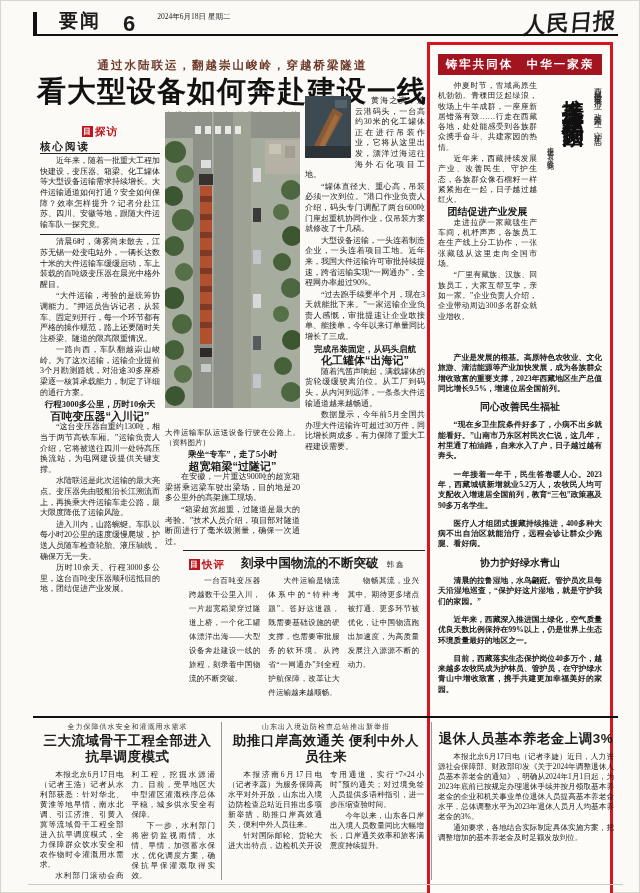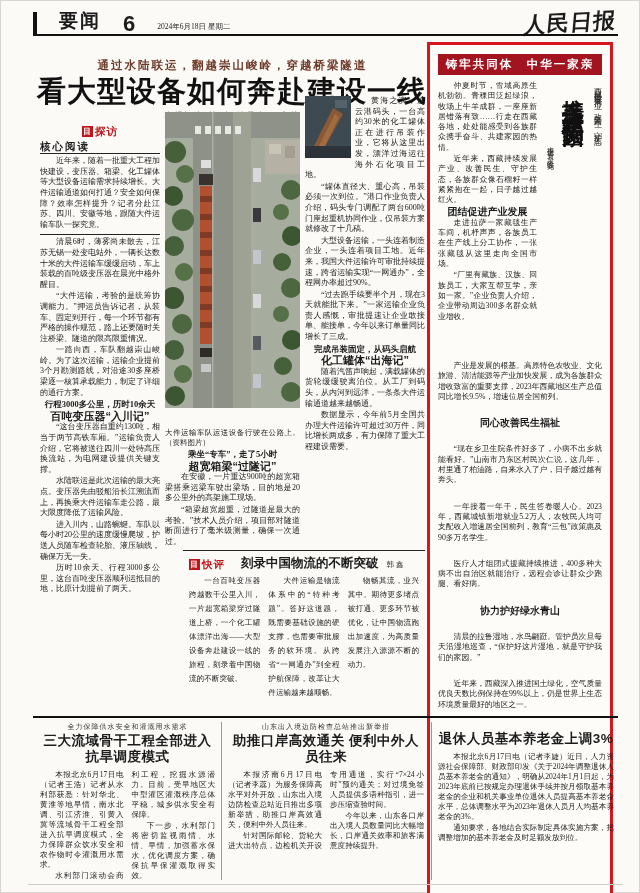--- a/index.html
+++ b/index.html
@@ -5,21 +5,21 @@
   html,body{margin:0;padding:0;background:#e8e6e1;}
   #page{position:relative;width:640px;height:893px;background:#fbfaf7;margin:0 auto;
         font-family:"Liberation Serif","DejaVu Serif",serif;color:#1c1c1c;
         box-shadow:inset 0 0 0 1px #d8d5ce;overflow:hidden;}
   .abs{position:absolute;overflow:hidden;}
   
   .hdr-left{left:33px;top:10px;height:24px;display:flex;align-items:flex-end;gap:22px;}
   .hdr-bar{width:4px;height:22px;background:#111;}
   .hdr-sec{font-family:"Liberation Sans","DejaVu Sans",sans-serif;font-weight:900;font-size:19px;letter-spacing:2px;}
   .hdr-num{font-family:"Liberation Sans","DejaVu Sans",sans-serif;font-weight:900;font-size:22px;line-height:20px;}
-  .hdr-date{font-size:7.5px;color:#222;padding-bottom:2px;}
+  .hdr-date{font-size:7.5px;color:#222;padding-bottom:12px;}
   .masthead{right:24px;top:8px;font-weight:900;font-size:22px;transform:skewX(-8deg) rotate(-3deg);
             letter-spacing:1px;font-family:"Liberation Serif","DejaVu Serif",serif;}
   .hdr-rule{left:33px;top:34px;width:585px;height:2px;background:#111;}
   
   .kicker{left:40px;top:58px;width:385px;text-align:center;font-weight:bold;font-size:11.5px;
           letter-spacing:2px;color:#6e3a28;font-family:"Liberation Sans","DejaVu Sans",sans-serif;}
   .headline{left:36px;top:72px;width:392px;text-align:center;font-weight:900;font-size:29px;
             letter-spacing:1px;font-family:"Liberation Sans","DejaVu Sans",sans-serif;color:#111;}
   .byline{left:40px;top:110px;width:385px;text-align:center;font-size:8px;letter-spacing:2px;color:#333;}
   
@@ -51,21 +51,21 @@
   .t-top{display:flex;padding:0 8px;height:262px;overflow:hidden;}
   .t-topcol{flex:1;font-size:7.8px;line-height:10.3px;text-align:justify;overflow:hidden;}
   .t-topcol p{margin:0 0 1px 0;text-indent:2em;}
   .t-vblock{width:62px;display:flex;flex-direction:row;justify-content:flex-end;gap:3px;padding-left:3px;}
   .vert{writing-mode:vertical-rl;}
   .t-kicker{font-size:8px;letter-spacing:2px;color:#222;height:250px;}
   .t-head{font-weight:900;font-size:22px;letter-spacing:4px;height:250px;color:#111;
           font-family:"Liberation Serif","DejaVu Serif",serif;}
   .t-by{font-size:7px;color:#333;height:160px;margin-top:60px;letter-spacing:1px;}
   .t-bottom{padding:2px 8px;font-size:7.8px;line-height:10.3px;text-align:justify;height:372px;overflow:hidden;}
-  .t-bottom p{margin:16px 0 1px 0;text-indent:2em;}
+  .t-bottom p{margin:8px 0 1px 0;text-indent:2em;font-weight:bold;}
   .t-sub{text-align:center;font-weight:900;font-size:10px;margin:4px 0 3px 0;text-indent:0 !important;
          font-family:"Liberation Sans","DejaVu Sans",sans-serif;}
   
   .b-rule{left:33px;top:716px;width:585px;height:1.5px;background:#111;}
   .vdiv{top:722px;width:1px;height:158px;background:#999;}
   .b-art{top:722px;}
   .b-kicker{text-align:center;font-size:7px;color:#333;letter-spacing:1px;margin-bottom:1px;}
   .b-head{text-align:center;font-weight:700;font-size:13.5px;letter-spacing:.5px;margin:0 0 5px 0;
           font-family:"Liberation Sans","DejaVu Sans",sans-serif;line-height:16px;}
   .b-body{column-count:2;column-gap:8px;font-size:7.6px;line-height:10px;text-align:justify;}
@@ -107,21 +107,21 @@
         <p>清晨6时，薄雾尚未散去，江苏无锡一处变电站外，一辆长达数十米的大件运输车缓缓启动，车上装载的百吨级变压器在晨光中格外醒目。</p>
         <p>“大件运输，考验的是统筹协调能力。”押运员告诉记者，从装车、固定到开行，每一个环节都有严格的操作规范，路上还要随时关注桥梁、隧道的限高限重情况。</p>
         <p>一路向西，车队翻越崇山峻岭。为了这次运输，运输企业提前3个月勘测路线，对沿途30多座桥梁逐一核算承载能力，制定了详细的通行方案。</p>
       </div>
     <p class="sub-lead">行程3000多公里，历时10余天</p>
     <p class="subhead">百吨变压器“入川记”</p>
     <div>
         <p>“这台变压器自重约130吨，相当于两节高铁车厢。”运输负责人介绍，它将被送往四川一处特高压换流站，为电网建设提供关键支撑。</p>
         <p>水陆联运是此次运输的最大亮点。变压器先由驳船沿长江溯流而上，再换乘大件运输车走公路，最大限度降低了运输风险。</p>
         <p>进入川内，山路蜿蜒。车队以每小时20公里的速度缓慢爬坡，护送人员随车检查轮胎、液压轴线，确保万无一失。</p>
-        <p>历时10余天、行程3000多公里，这台百吨变压器顺利运抵目的地，比原计划提前了两天。</p>
+        <p>历时10余天、行程3000多公里，这台百吨变压器顺利运抵目的地，团结促进产业发展。</p>
       </div>
   </div>
 
   <div class="abs" style="left:165px;top:112px;width:135px;height:296px;">
     <svg width="135" height="296" viewBox="0 0 135 296">
       <rect width="135" height="296" fill="#a7ad9e"></rect>
       <rect x="0" y="0" width="135" height="26" fill="#8f9288"></rect>
       <rect x="28" y="0" width="40" height="296" fill="#8e9187"></rect>
       <rect x="68" y="0" width="18" height="296" fill="#9da295"></rect>
       <g fill="#e8e8e2">

